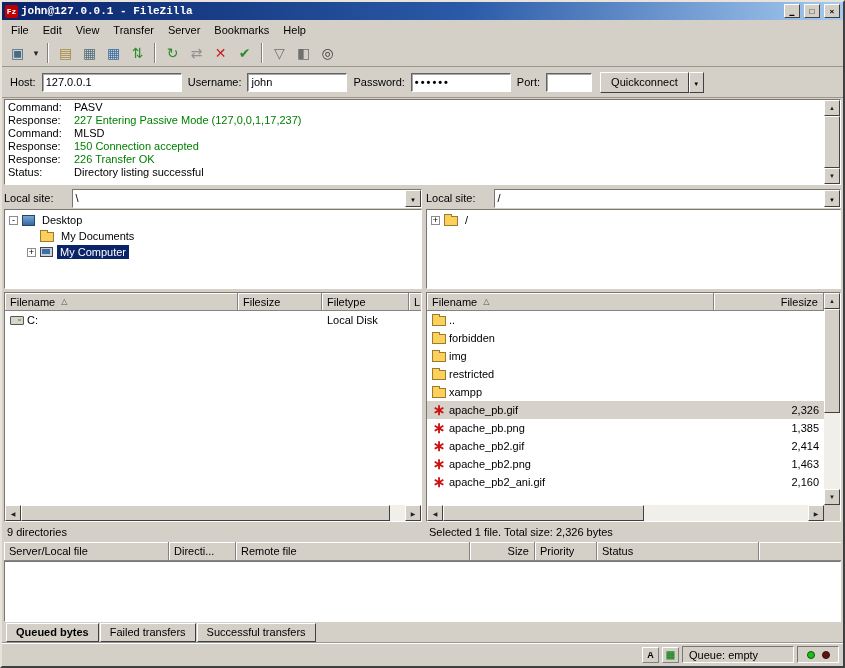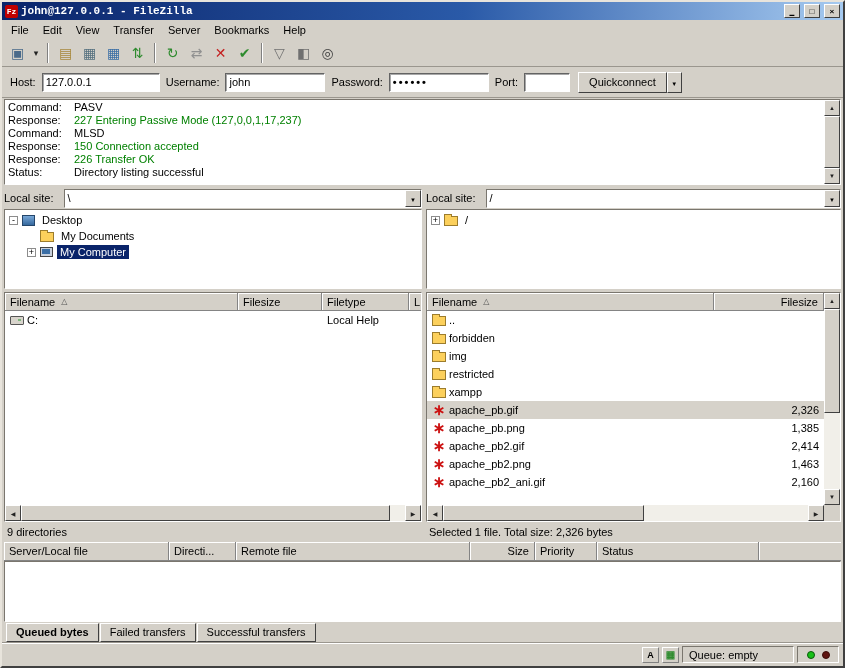--- a/index.html
+++ b/index.html
@@ -34,21 +34,21 @@
   .tool { width:23px; height:22px; display:flex; align-items:center; justify-content:center; }
   .tool i { font-size:14px; line-height:1; }
   .tool.narrow { width:12px; }
   .tool.narrow i { font-size:9px; }
   .tool-sep { width:2px; height:20px; border-left:1px solid #808080; border-right:1px solid #fff; margin:0 4px; }
   
   .quickbar { flex:0 0 31px; display:flex; align-items:center; gap:6px; padding:0 8px;
     border-bottom:1px solid #9a968e; }
   .field { height:19px; background:#fff; border:1px solid; border-color:#636363 #fff #fff #636363;
     box-shadow:inset 1px 1px 0 #a8a8a8; font:11px "Liberation Sans",sans-serif; padding:1px 3px; }
-  .host{width:118px}.user{width:100px}
+  .host{width:140px}.user{width:100px}
   .pass{width:100px; letter-spacing:2px; font-weight:bold;}
   .port{width:46px}
   .qc-group{display:flex; margin-left:2px;}
   .btn { height:21px; background:#d4d0c8; border:1px solid; border-color:#fff #404040 #404040 #fff;
     font:11px "Liberation Sans",sans-serif; padding:0 10px; }
   .qc-drop { width:15px; padding:0; display:flex; align-items:center; justify-content:center; }
   .darr::before { content:"▼"; font-size:6px; }
   
   .sunken { border:1px solid; border-color:#7a766e #fff #fff #7a766e; background:#fff; }
   
@@ -68,21 +68,21 @@
   .sthumb { position:absolute; background:#d4d0c8; border:1px solid; border-color:#fff #404040 #404040 #fff; }
   .vscroll .sthumb { left:0; right:0; top:0; }
   .hscroll .sthumb { top:0; bottom:0; left:0; }
   .scroll-corner { flex:0 0 16px; background:#d4d0c8; }
   
   .panes { flex:1; display:flex; margin:0 2px; min-height:0; }
   .pane { display:flex; flex-direction:column; min-width:0; }
   .pane.left { flex:0 0 418px; width:418px; }
   .splitter { flex:0 0 4px; }
   .pane.right { flex:1; }
-  .site-row { flex:0 0 22px; display:flex; align-items:center; gap:10px; }
+  .site-row { flex:0 0 22px; display:flex; align-items:center; gap:18px; }
   .combo { flex:1; height:19px; display:flex; align-items:stretch; }
   .combo-text { flex:1; padding:2px 3px; line-height:13px; }
   .combo-btn { width:16px; background:#d4d0c8; border:1px solid; border-color:#fff #404040 #404040 #fff;
     display:flex; align-items:center; justify-content:center; }
   .tree { flex:0 0 80px; margin-bottom:3px; padding:2px; overflow:hidden; }
   .tree-row { height:16px; display:flex; align-items:center; gap:4px; padding-left:2px; }
   .tree-row.ind { padding-left:20px; }
   .expander { flex:0 0 9px; width:9px; height:9px; border:1px solid #8c8c8c; background:#fff;
     font-size:9px; line-height:7px; text-align:center; }
   .expander.none { border:none; background:transparent; }
@@ -320,21 +320,21 @@
                   <span>L</span>
                 </span>
             </div>
             <div class="fl-body">
               <div class="frow">
                 <span class="cell c-name">
                     <i class="icon-disk"></i>
                     <span class="ftext">C:</span>
                   </span>
                 <span class="cell c-size"></span>
-                <span class="cell c-type">Local Help</span>
+                <span class="cell c-type">Local Disk</span>
                 <span class="cell c-last"></span>
               </div>
             </div>
           </div>
         </div>
         <div style="display:flex">
           <div class="hscroll">
             <span class="sbtn leftb"></span>
             <span class="strack">
                 <span class="sthumb" style="width:96%"></span>

